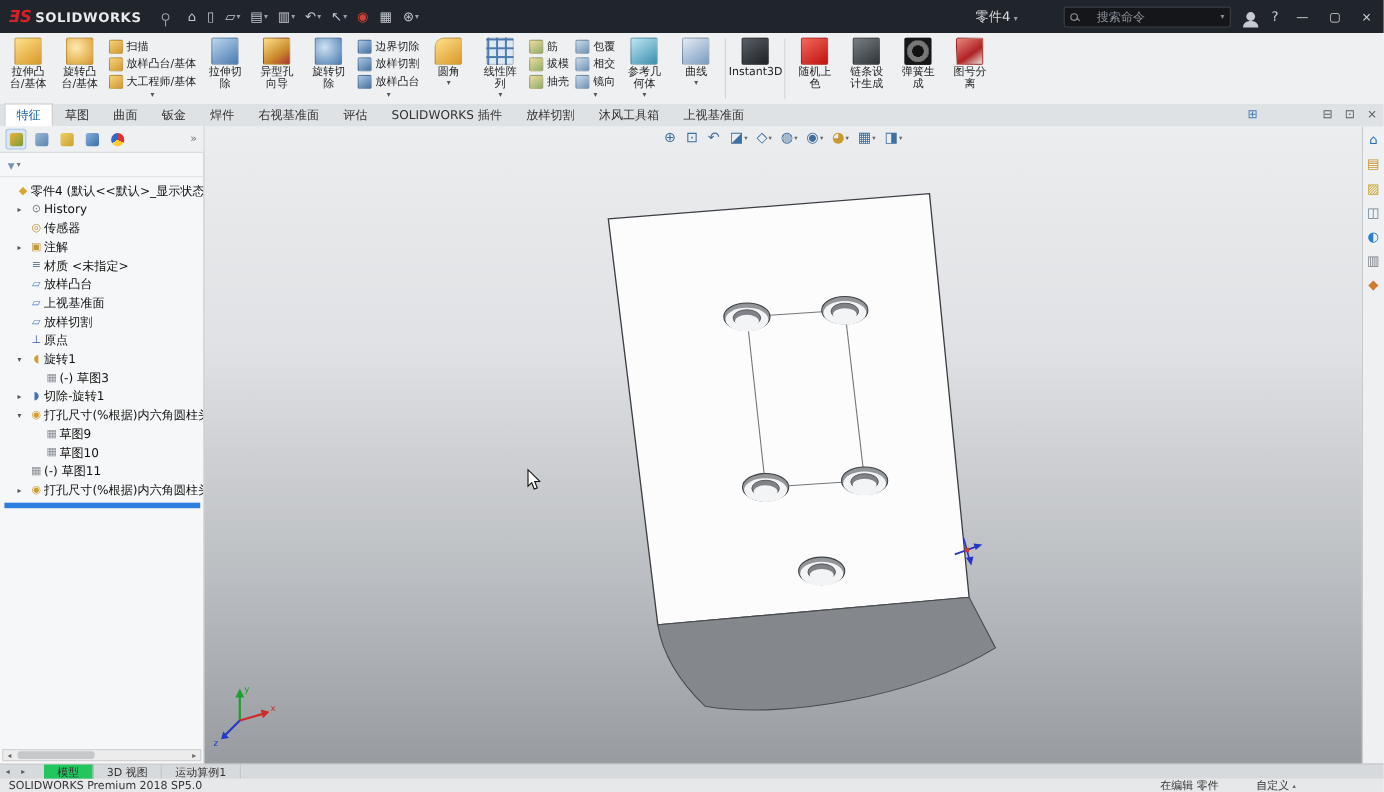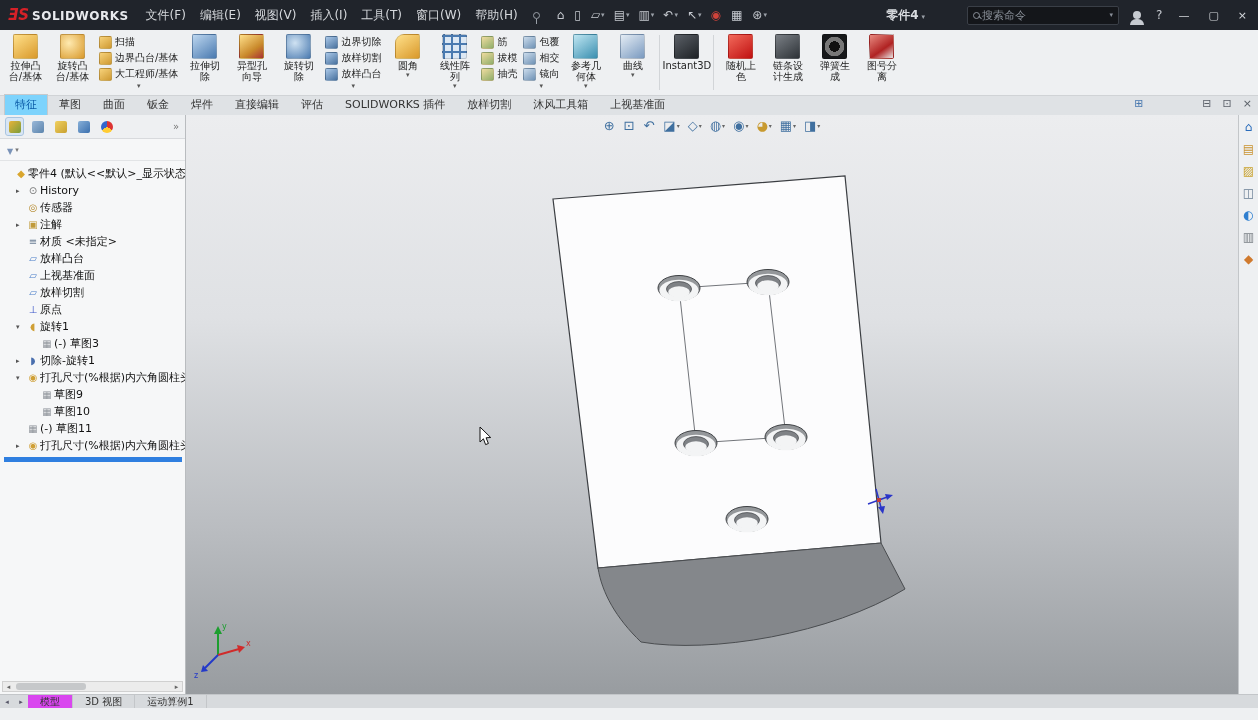--- a/index.html
+++ b/index.html
@@ -14,23 +14,23 @@
   .logo-text { color:#e8eaee; font-weight:bold; font-size:12px; letter-spacing:.5px; }
   .menubar { display:flex; }
   .menu-item { padding:3px 7px; font-size:12px; color:#d5d8dc; cursor:default; }
   .pin { width:7px; height:7px; border:1.3px solid #9aa0a8; border-radius:50%; margin:0 8px; position:relative; }
   .pin::after { content:""; position:absolute; left:2px; top:6px; width:1.5px; height:5px; background:#9aa0a8; }
   .quickbar { display:flex; align-items:center; gap:3px; margin-left:6px; }
   .qbtn { display:flex; align-items:center; padding:1px 3px; }
   .qglyph { font-size:12px; color:#c6cad0; }
   .qcaret { font-size:7px; color:#9aa0a8; margin-left:1px; }
   [data-name="appearance-ball-icon"] { color:#d0433a; }
-  .doc-title { margin-left:auto; font-size:12px; color:#d8dbdf;font-weight:bold; }
+  .doc-title { margin-left:auto; font-size:12px; color:#d8dbdf; }
   .doc-title-caret { font-size:7px; color:#9aa0a8; margin-left:3px; }
-  .searchbox { display:flex; align-items:center; width:152px; height:19px; background:#14161a; border:1px solid #3a3f47; border-radius:2px; margin-left:42px; padding:0 5px; gap:2px; }
+  .searchbox { display:flex; align-items:center; width:152px; height:19px; background:#14161a; border:1px solid #3a3f47; border-radius:2px; margin-left:42px; padding:0 5px; gap:17px; }
   .mag { width:7px; height:7px; border:1.4px solid #8a9099; border-radius:50%; position:relative; flex:none; }
   .mag::after { content:""; position:absolute; width:4px; height:1.4px; background:#8a9099; transform:rotate(45deg); right:-3px; bottom:-1px; }
   .search-text { font-size:11px; color:#8a9099; flex:1; }
   .search-caret { font-size:7px; color:#8a9099; }
   .tb-right { display:flex; align-items:center; gap:13px; margin-left:14px; }
   .person { width:8px; height:8px; border-radius:50%; background:#c6cad0; position:relative; margin-right:2px; }
   .person::after { content:""; position:absolute; top:8px; left:-3px; width:14px; height:6px; border-radius:7px 7px 0 0; background:#c6cad0; }
   .help-btn { color:#c6cad0; font-size:12px; }
   .winbtn { color:#d5d8dc; font-size:11px; padding:0 3px; }
 
@@ -62,21 +62,21 @@
   [data-name="spring-generate-icon"]{background:radial-gradient(circle,#111 32%,#777 33% 60%,#16181a 61%);}
   [data-name="drawing-number-split-icon"]{background:linear-gradient(145deg,#e88a80,#b02222 60%,#e8e8e8);}
   [data-name="sweep-icon"],[data-name="loft-icon"],[data-name="boundary-boss-icon"]{background:linear-gradient(145deg,#f7d27a,#cf9a33);}
   [data-name="sweep-cut-icon"],[data-name="loft-cut-icon"],[data-name="boundary-cut-icon"]{background:linear-gradient(145deg,#aac8e8,#49729f);}
   [data-name="rib-icon"],[data-name="draft-icon"],[data-name="shell-icon"]{background:linear-gradient(145deg,#f0dca0,#8fae6a);}
   [data-name="wrap-icon"],[data-name="intersect-icon"],[data-name="mirror-icon"]{background:linear-gradient(145deg,#cbdcec,#6f92b5);}
 
   
   .tabstrip { height:19px; background:#dfe2e5; display:flex; align-items:flex-end; padding-left:4px; position:relative; flex:none; }
   .rtab { font-size:11px; padding:2px 10px 3px; color:#333; border:1px solid transparent; border-bottom:none; white-space:nowrap; }
-  .rtab.active { background:#7dd3fc; border-color:#c6c9cc; color:#0b5ca8; }
+  .rtab.active { background:#ffffff; border-color:#c6c9cc; color:#0b5ca8; }
   .doc-ctrls { position:absolute; right:6px; top:1px; display:flex; gap:11px; align-items:center; }
   .doc-ctrl { font-size:11px; color:#5a6068; }
   .doc-ctrl.blue { color:#4a7ab0; margin-right:48px; }
 
   
   #main { display:flex; height:579px; flex:none; }
 
   
   #left-panel { width:186px; background:#f6f7f8; border-right:1px solid #b9bcbf; display:flex; flex-direction:column; position:relative; flex:none; }
   .panel-tabs { height:24px; display:flex; align-items:center; gap:6px; padding:0 6px; background:#eef0f2; border-bottom:1px solid #d8dadd; flex:none; }
@@ -133,55 +133,39 @@
   [data-name="file-explorer-icon"]{color:#c9a22e;}
   [data-name="view-palette-icon"]{color:#6a7f95;}
   [data-name="appearances-icon"]{color:#2f7fd0;}
   [data-name="custom-properties-icon"]{color:#7a7f85;}
   [data-name="forum-icon"]{color:#d07a2e;}
 
   
   .bottom-tabs { height:14px; background:#d7dadd; border-top:1px solid #c3c6c9; display:flex; align-items:stretch; font-size:10px; flex:none; }
   .btn-scroll { width:14px; display:flex; align-items:center; justify-content:center; color:#556; font-size:7px; }
   .btab { padding:0 12px; display:flex; align-items:center; color:#333; border-right:1px solid #c3c6c9; white-space:nowrap; }
-  .btab.active { background:#d946ef; }
+  .btab.active { background:#22c55e;margin-left:12px; }
 
   
   .statusbar { height:12px; background:#e6e8ea; display:flex; align-items:center; font-size:10px; color:#333; padding:0 8px; flex:none; }
   .sb-spacer { flex:1; }
   .sb-editing { margin-right:34px; }
   .sb-custom { margin-right:72px; display:flex; align-items:center; gap:3px; }
   .sb-custom-caret { font-size:6px; color:#666; }
 </style>
 </head>
 <body>
 
 <div id="app" data-name="solidworks-window">
 
   <div class="titlebar" data-name="title-bar">
     <div class="logo" data-name="solidworks-logo">
       <span class="logo-ds" data-name="ds-logo-icon">ƎS</span>
       <span class="logo-text" data-name="logo-text">SOLIDWORKS</span>
     </div>
-    <div class="menubar" data-name="menu-bar">
-
-        <div class="menu-item" data-name="menu-item">文件(F)</div>
-
-        <div class="menu-item" data-name="menu-item">编辑(E)</div>
-
-        <div class="menu-item" data-name="menu-item">视图(V)</div>
-
-        <div class="menu-item" data-name="menu-item">插入(I)</div>
-
-        <div class="menu-item" data-name="menu-item">工具(T)</div>
-
-        <div class="menu-item" data-name="menu-item">窗口(W)</div>
-
-        <div class="menu-item" data-name="menu-item">帮助(H)</div>
-      </div>
     <span class="pin" data-name="pin-menu-icon"></span>
     <div class="quickbar" data-name="quick-access-toolbar">
 
         <div class="qbtn" data-name="quickbar-button">
           <span class="qglyph" data-name="home-icon">⌂</span>
           <span class="qcaret" data-name="dropdown-caret-icon"></span>
         </div>
 
         <div class="qbtn" data-name="quickbar-button">
           <span class="qglyph" data-name="new-document-icon">▯</span>
@@ -258,21 +242,21 @@
 台/基体</span>
       <span class="bcaret"></span>
     </div>
     <div class="stack" data-name="boss-stack">
       <div class="srow" data-name="sweep-button">
         <span class="ric-s" data-name="sweep-icon"></span>
         <span class="slbl">扫描</span>
       </div>
       <div class="srow" data-name="loft-button">
         <span class="ric-s" data-name="loft-icon"></span>
-        <span class="slbl">边界凸台/基体</span>
+        <span class="slbl">放样凸台/基体</span>
       </div>
       <div class="srow" data-name="boundary-boss-button">
         <span class="ric-s" data-name="boundary-boss-icon"></span>
         <span class="slbl">大工程师/基体</span>
       </div>
       <div class="scaret" data-name="stack-caret-icon">▾</div>
     </div>
     <div class="bigbtn" data-name="extrude-cut-button">
       <span class="ric" data-name="extrude-cut-icon"></span>
       <span class="blbl">拉伸切
@@ -403,21 +387,21 @@
       <div class="rtab active" data-name="ribbon-tab">特征</div>
 
       <div class="rtab" data-name="ribbon-tab">草图</div>
 
       <div class="rtab" data-name="ribbon-tab">曲面</div>
 
       <div class="rtab" data-name="ribbon-tab">钣金</div>
 
       <div class="rtab" data-name="ribbon-tab">焊件</div>
 
-      <div class="rtab" data-name="ribbon-tab">直接编辑</div>
+      <div class="rtab" data-name="ribbon-tab">右视基准面</div>
 
       <div class="rtab" data-name="ribbon-tab">评估</div>
 
       <div class="rtab" data-name="ribbon-tab">SOLIDWORKS 插件</div>
 
       <div class="rtab" data-name="ribbon-tab">放样切割</div>
 
       <div class="rtab" data-name="ribbon-tab">沐风工具箱</div>
 
       <div class="rtab" data-name="ribbon-tab">上视基准面</div>
@@ -707,14 +691,23 @@
     <div style="display:flex;" data-name="study-tabs">
 
         <div class="btab active" data-name="study-tab">模型</div>
 
         <div class="btab" data-name="study-tab">3D 视图</div>
 
         <div class="btab" data-name="study-tab">运动算例1</div>
       </div>
   </div>
 
+  <div class="statusbar" data-name="status-bar">
+    <span class="sb-left" data-name="status-version">SOLIDWORKS Premium 2018 SP5.0</span>
+    <span class="sb-spacer"></span>
+    <span class="sb-editing" data-name="status-editing">在编辑 零件</span>
+    <span class="sb-custom" data-name="status-customize">
+      <span>自定义</span>
+      <span class="sb-custom-caret" data-name="chevron-up-icon">▴</span>
+    </span>
+  </div>
 
 </div>
 
 </body></html>

